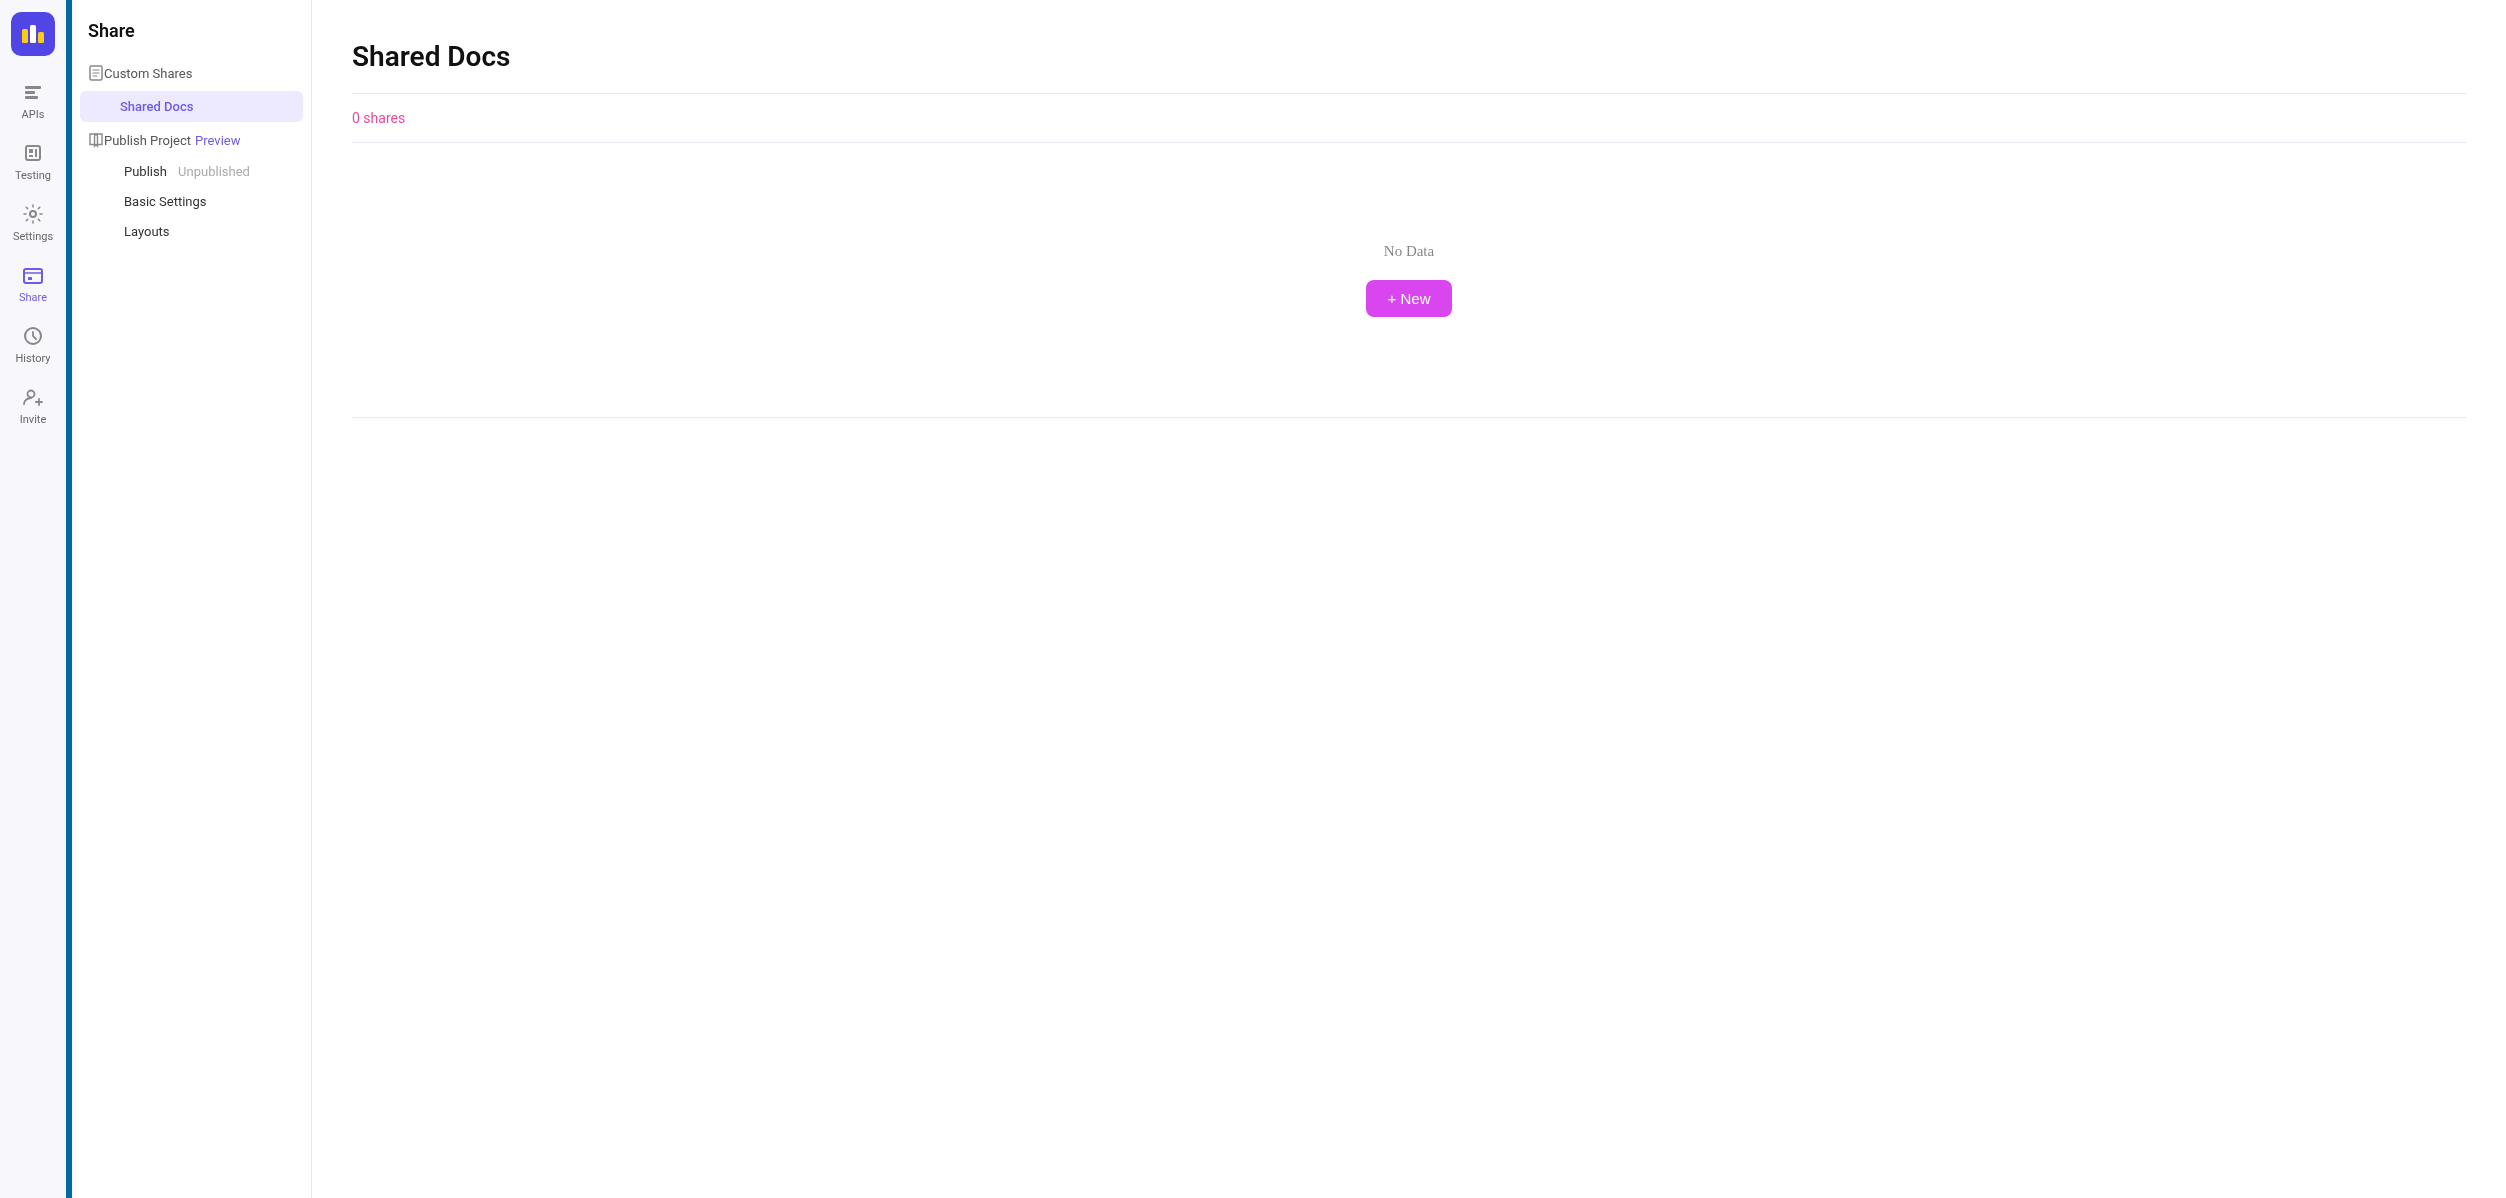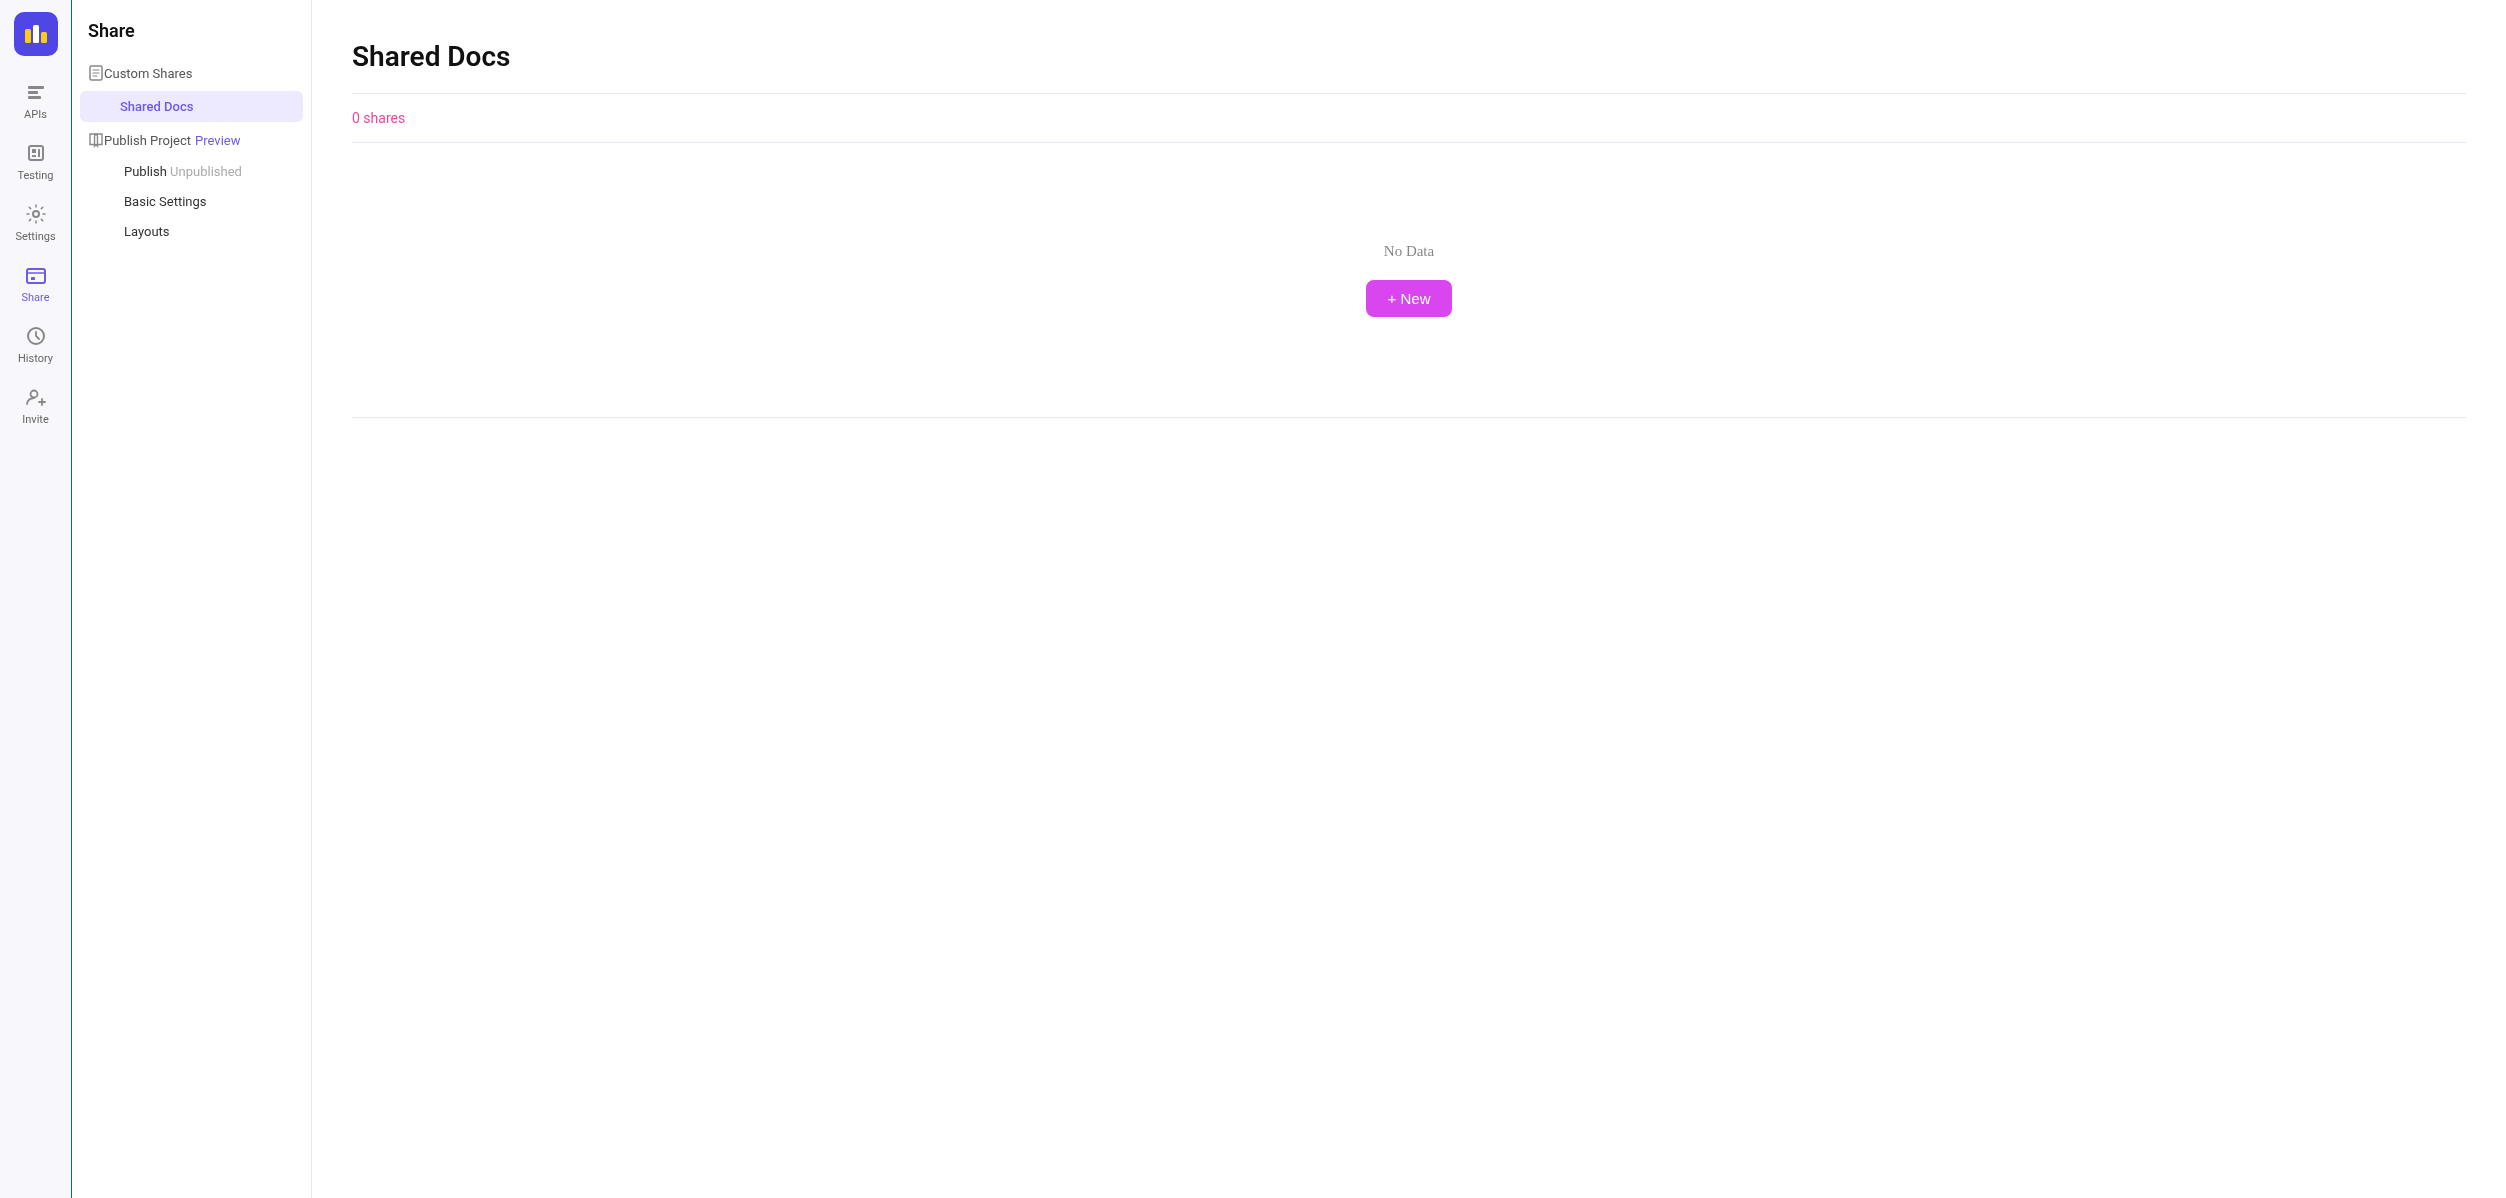--- a/index.html
+++ b/index.html
@@ -12,21 +12,21 @@
     }
 
     
     .icon-bar {
       width: 72px;
       background: #f8f8fc;
       display: flex;
       flex-direction: column;
       align-items: center;
       padding: 12px 0;
-      border-right: 1px solid #0369a1;
+      border-right: 6px solid #0369a1;
       gap: 4px;
       flex-shrink: 0;
     }
     .icon-bar-item {
       display: flex;
       flex-direction: column;
       align-items: center;
       justify-content: center;
       width: 60px;
       padding: 8px 4px;
@@ -106,21 +106,21 @@
     .sidebar-sub-item {
       padding: 7px 16px 7px 44px;
       font-size: 13px;
       color: #333;
       cursor: pointer;
       margin: 1px 8px;
       border-radius: 6px;
     }
     .sidebar-sub-item .unpublished {
       color: #aaa;
-      margin-left: 0;
+      margin-left: 8px;
     }
 
     
     .main-content {
       flex: 1;
       padding: 40px 40px;
       overflow-y: auto;
       background: #fff;
     }
     .page-title {

